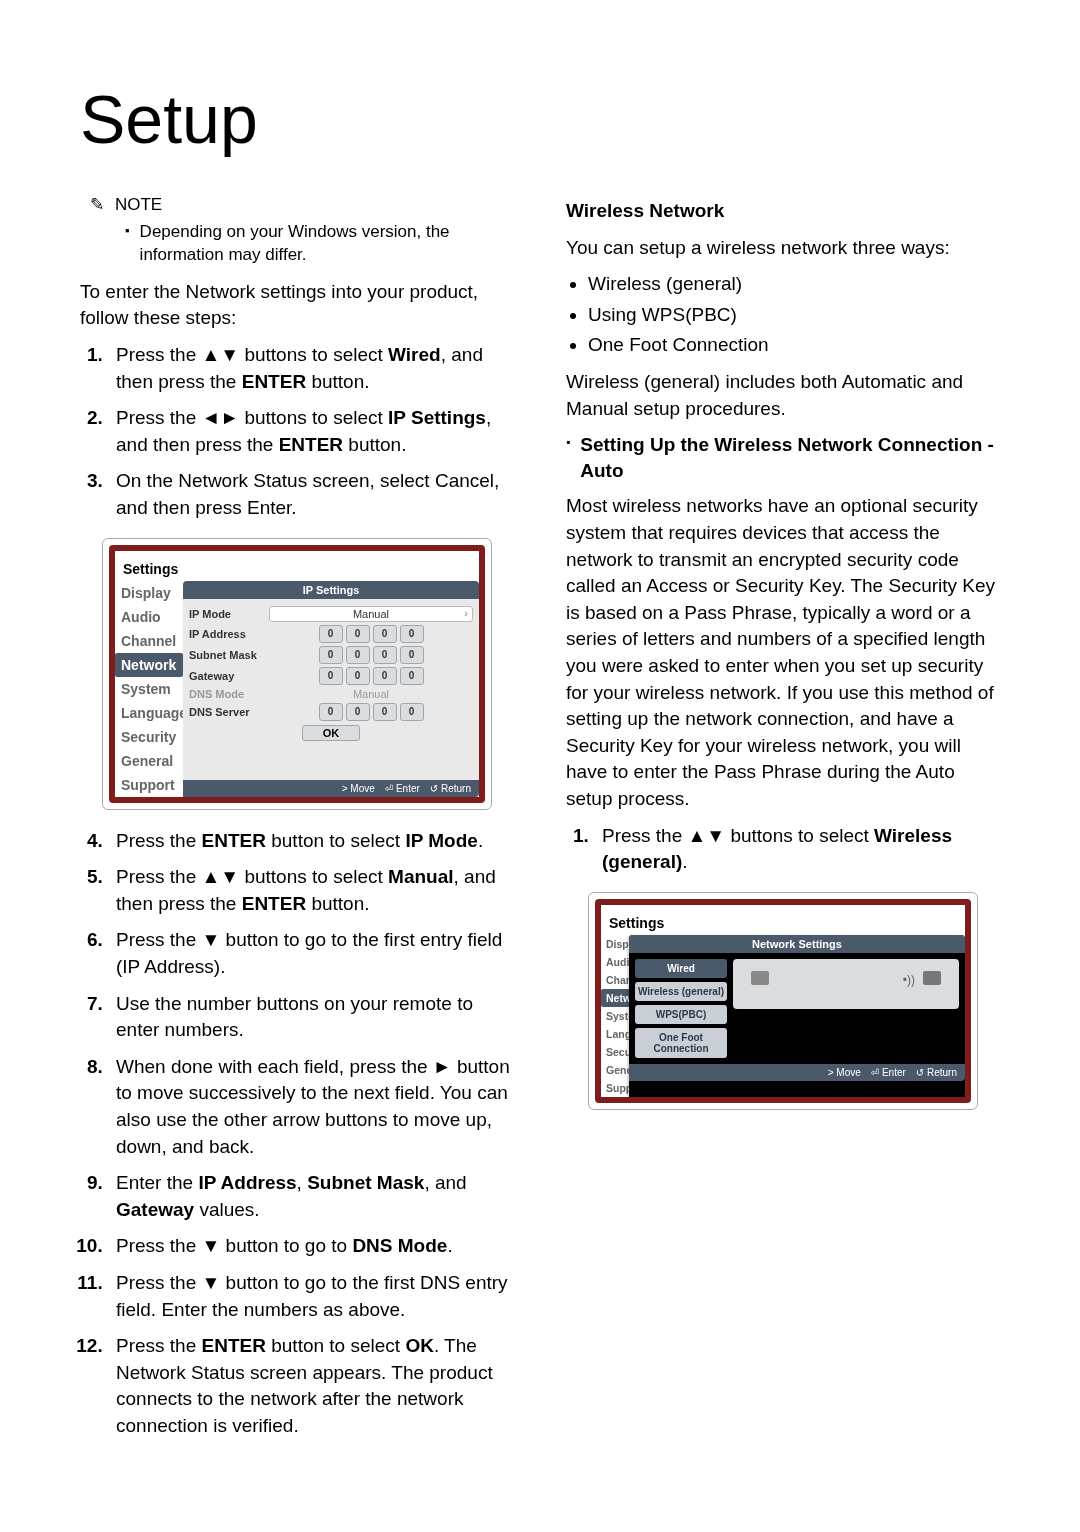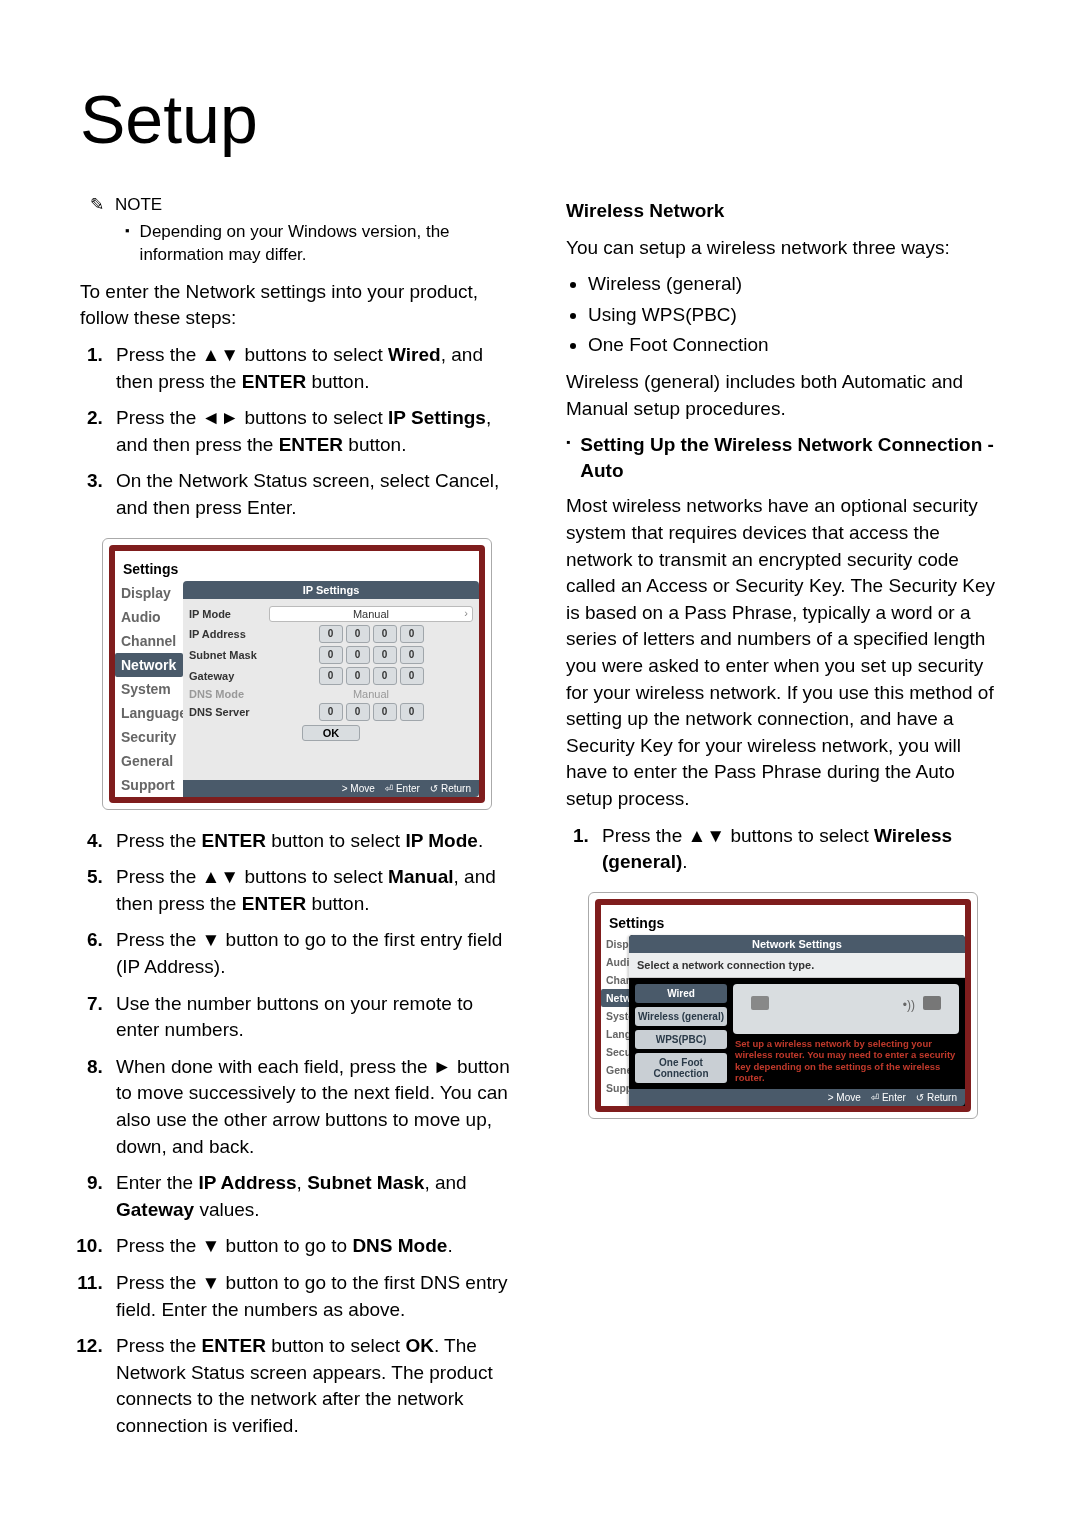--- a/index.html
+++ b/index.html
@@ -458,35 +458,33 @@
                 <div class="side-item">Chan</div>
                 <div class="side-item active">Netw</div>
                 <div class="side-item">Syste</div>
                 <div class="side-item">Lang</div>
                 <div class="side-item">Secu</div>
                 <div class="side-item">Gene</div>
                 <div class="side-item">Supp</div>
               </div>
             <div class="overlap-pane">
               <div class="pane-header">Network Settings</div>
-              <div class="shot2-desc">Select a network connection type.</div>
               <div class="shot2-main">
                 <div class="conn-list" id="shot2-conns">
                     <div class="conn-item sel">Wired</div>
                     <div class="conn-item">Wireless (general)</div>
                     <div class="conn-item">WPS(PBC)</div>
                     <div class="conn-item">One Foot Connection</div>
                   </div>
                 <div class="conn-right">
                   <div class="conn-graphic">
                     <div class="dev left"></div>
                     <div class="waves">•))</div>
                     <div class="dev right"></div>
                   </div>
-                  <div class="conn-desc">Set up a wireless network by selecting your wireless router. You may need to enter a security key depending on the settings of the wireless router.</div>
                 </div>
               </div>
               <div class="pane-footer" id="shot2-footer"><span class="f-item">&gt; Move</span><span class="f-item">⏎ Enter</span><span class="f-item">↺ Return</span></div>
             </div>
           </div>
         </div>
       </div>
 
 
     </div>

